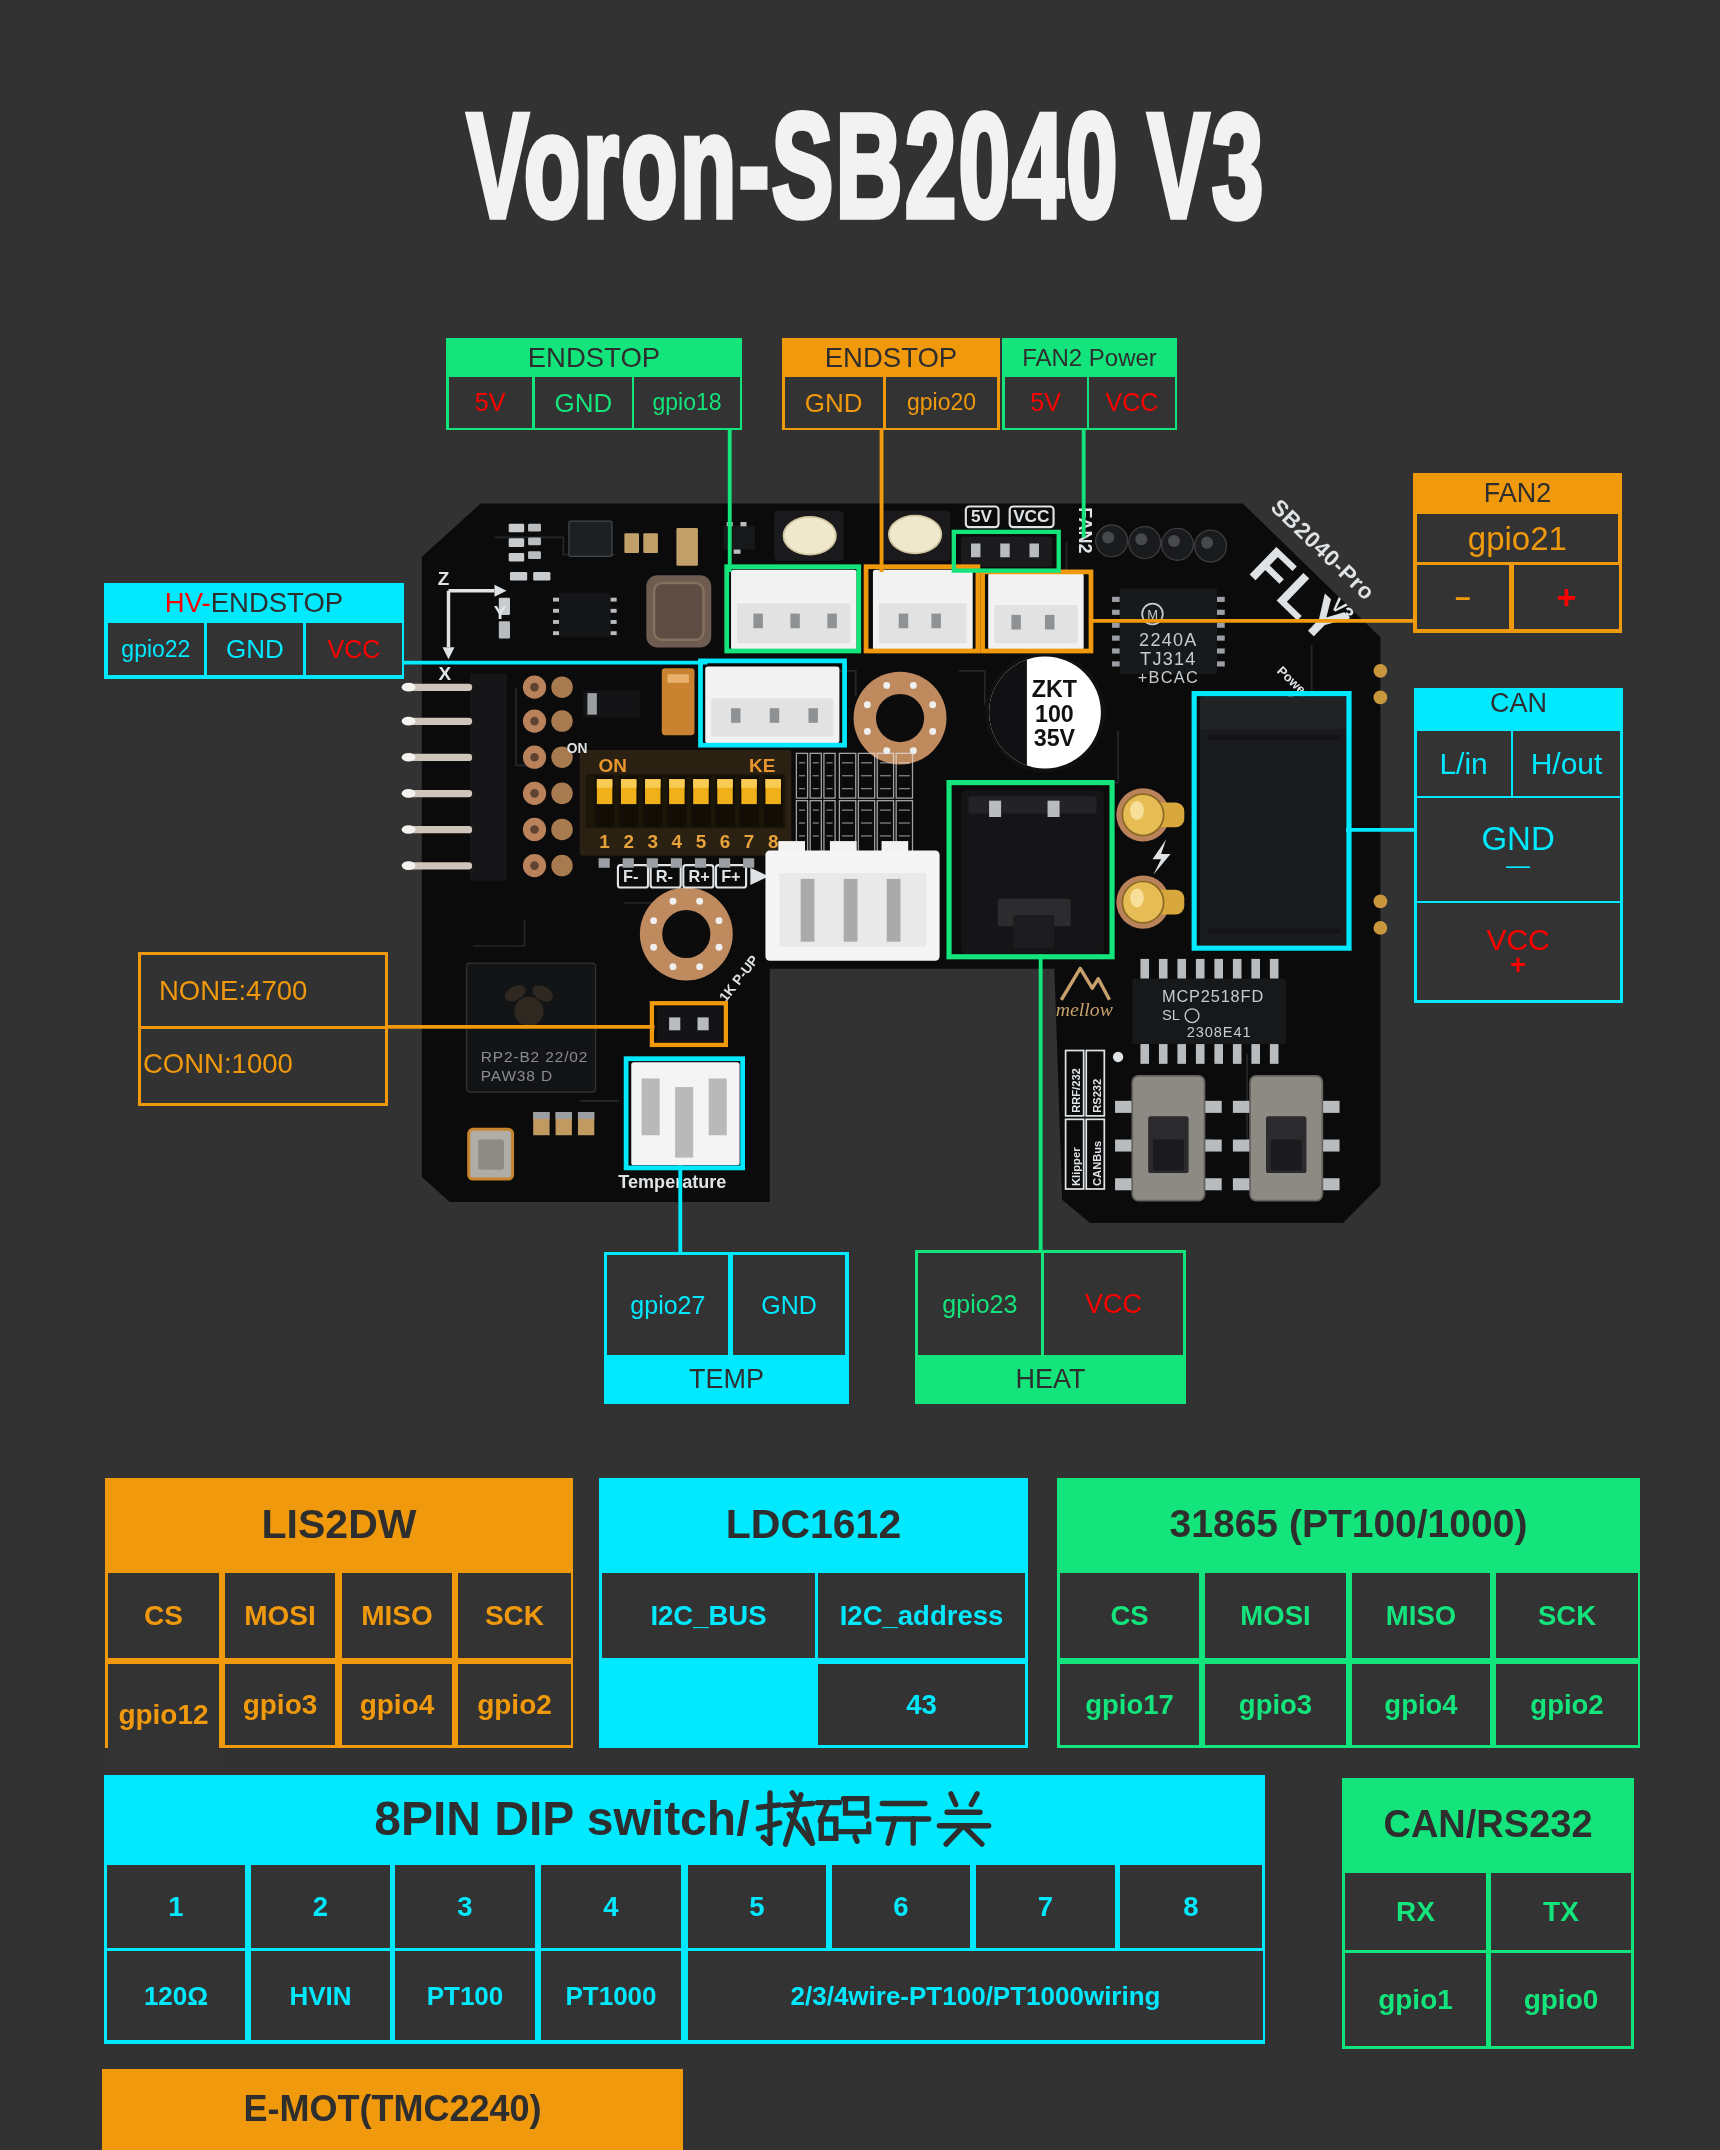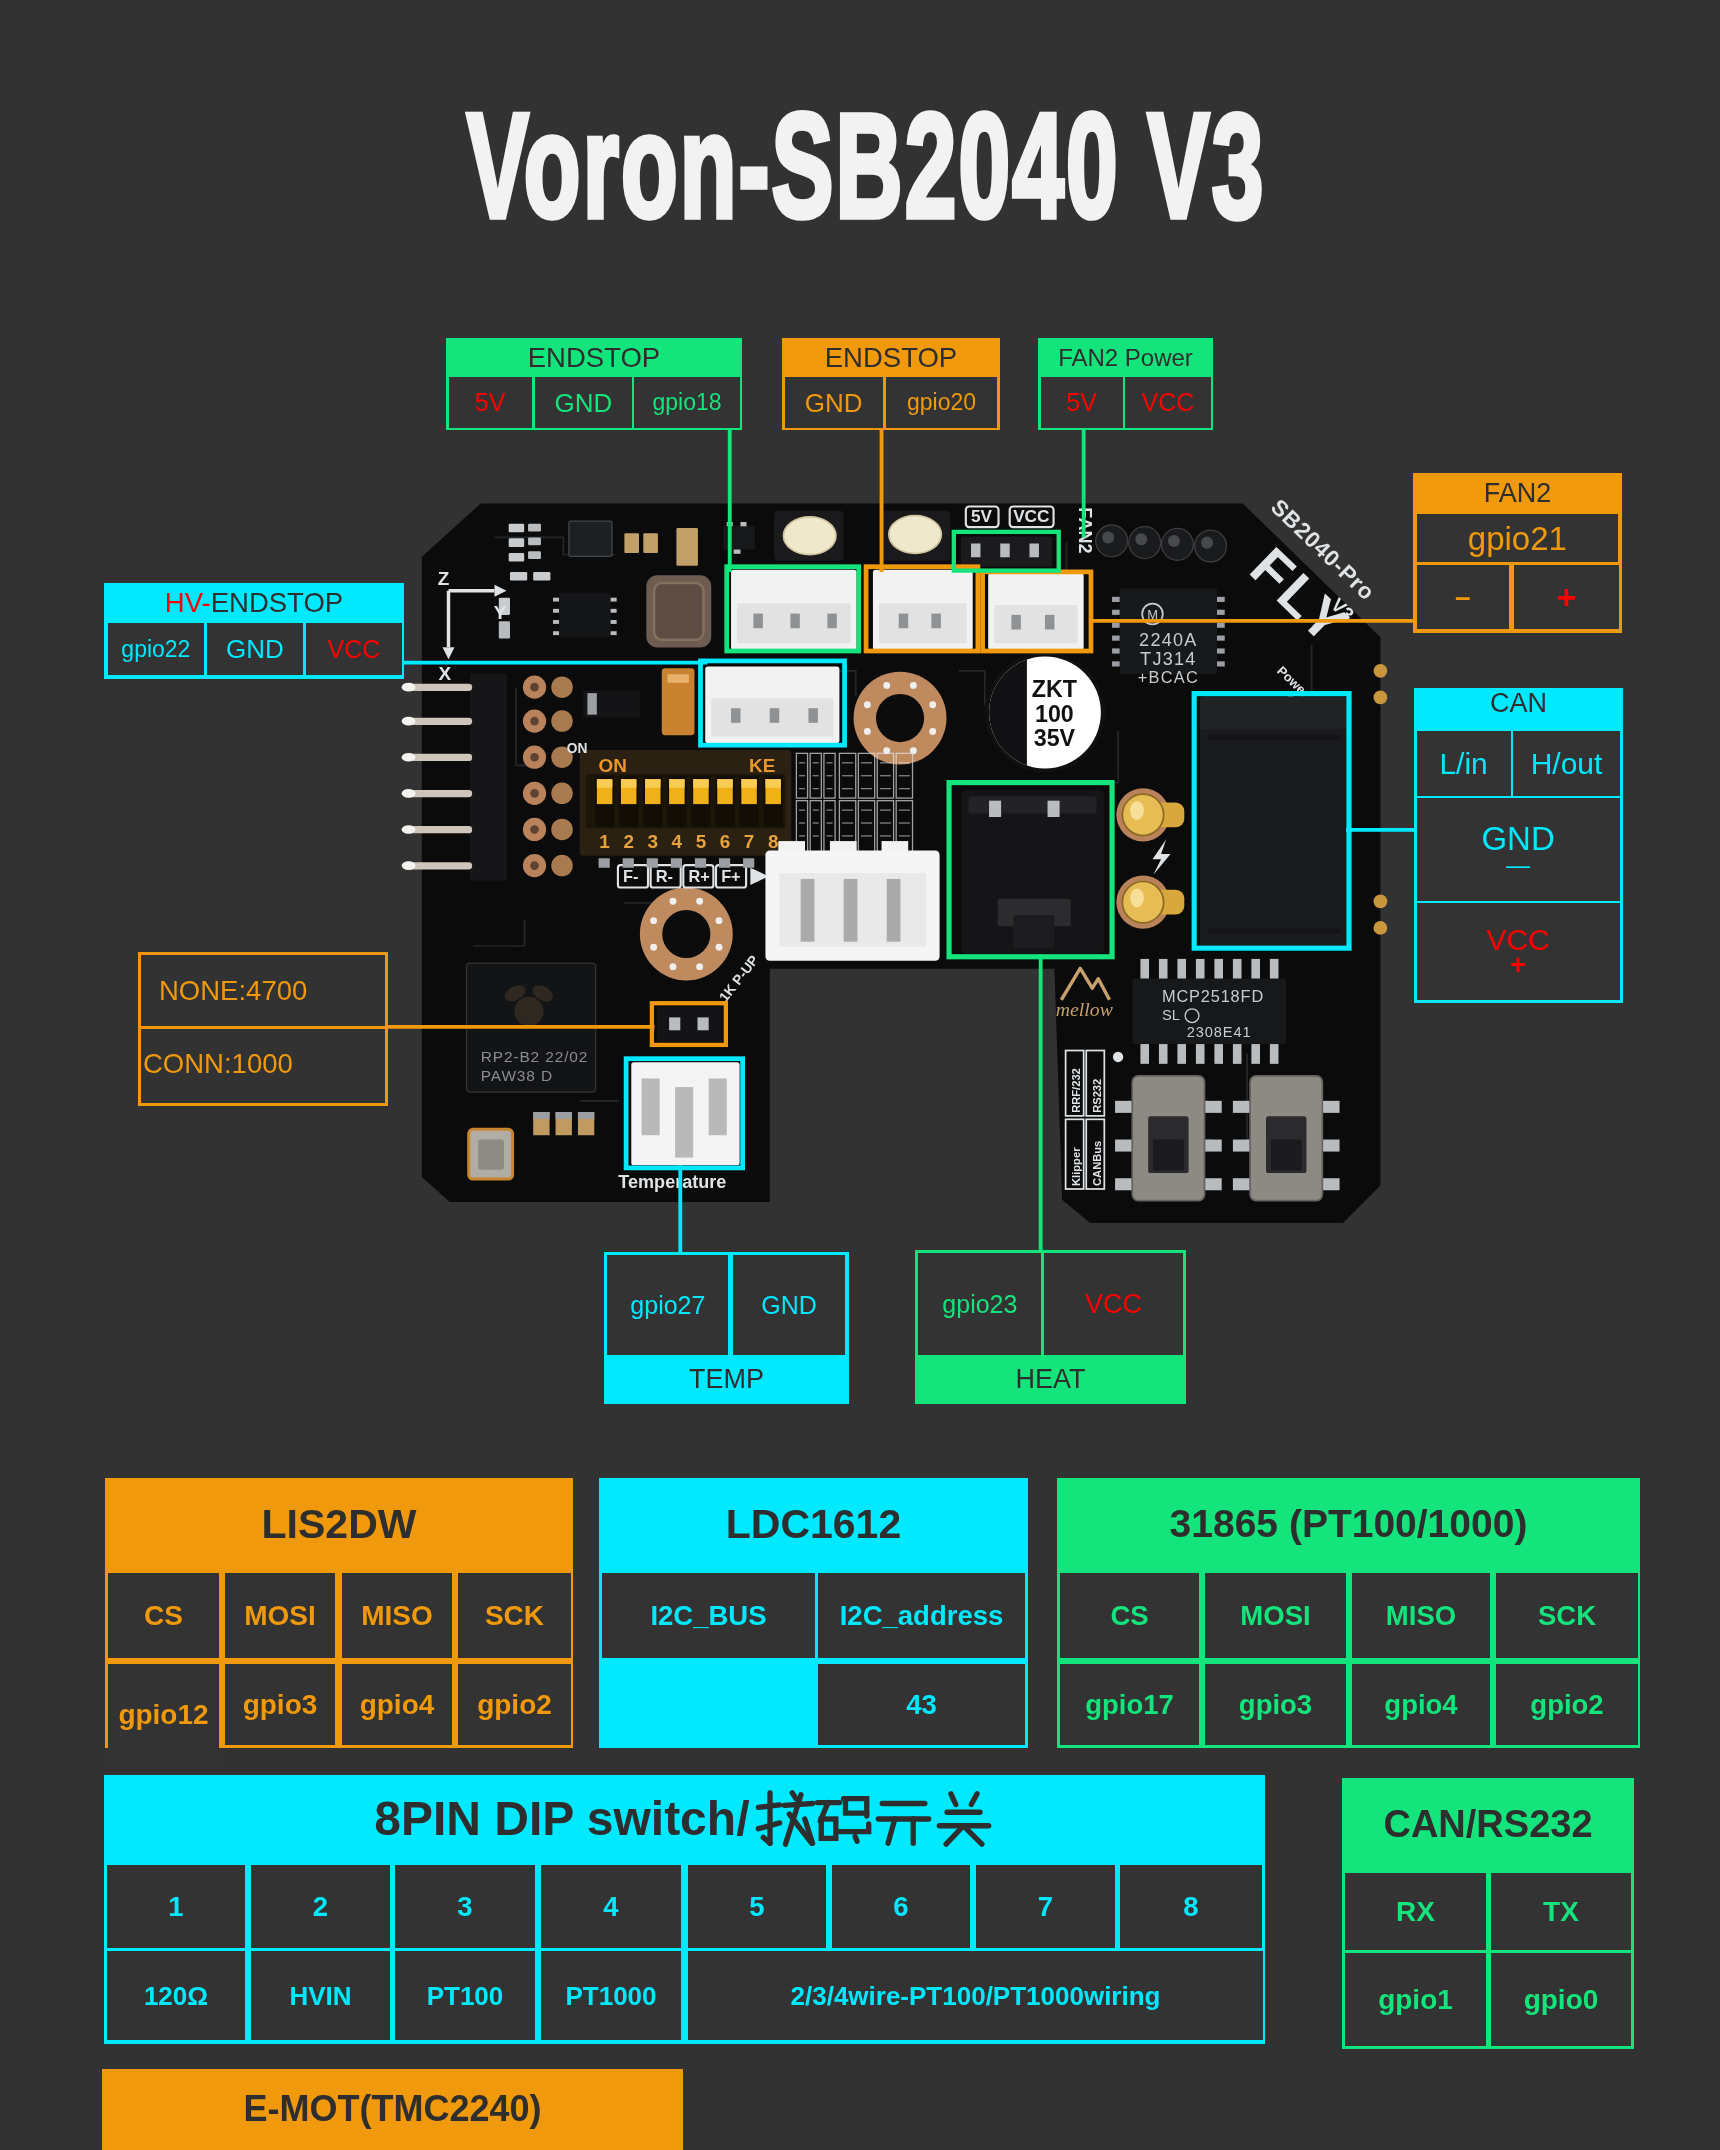--- a/index.html
+++ b/index.html
@@ -444,21 +444,21 @@
     <div class="hd" style="height:39px;font-size:27.5px;">ENDSTOP</div>
     <div class="c" style="left:2.6px;top:39px;width:83px;height:51px;color:#ff0000;font-size:25px">5V</div>
     <div class="c" style="left:89px;top:39px;width:97px;height:51px;color:#13e57c;font-size:26px">GND</div>
     <div class="c" style="left:188px;top:39px;width:106px;height:51px;color:#13e57c;font-size:23px">gpio18</div>
   </div>
 <div class="t" style="left:782px;top:338px;width:218px;height:92px;background:#f0990c">
     <div class="hd" style="height:39px;font-size:27.5px;">ENDSTOP</div>
     <div class="c" style="left:2.6px;top:39px;width:98px;height:51px;color:#f0990c;font-size:26px">GND</div>
     <div class="c" style="left:104px;top:39px;width:111px;height:51px;color:#f0990c;font-size:23px">gpio20</div>
   </div>
-<div class="t" style="left:1038px;top:338px;width:175px;height:92px;background:#13e57c">
+<div class="t" style="left:1002px;top:338px;width:175px;height:92px;background:#13e57c">
     <div class="hd" style="height:39px;font-size:24px;">FAN2 Power</div>
     <div class="c" style="left:2.6px;top:39px;width:82px;height:51px;color:#ff0000;font-size:25px">5V</div>
     <div class="c" style="left:87px;top:39px;width:86px;height:51px;color:#ff0000;font-size:25px">VCC</div>
   </div>
 <div class="t" style="left:104px;top:583px;width:300px;height:96px;background:#00e9ff">
     <div class="hd" style="height:40px;font-size:27.5px;">
       <span style="color:#ff0000">HV-</span>
       <span>ENDSTOP</span>
     </div>
     <div class="c" style="left:3.9px;top:40px;width:96px;height:52px;color:#00e9ff;font-size:23px">gpio22</div>

